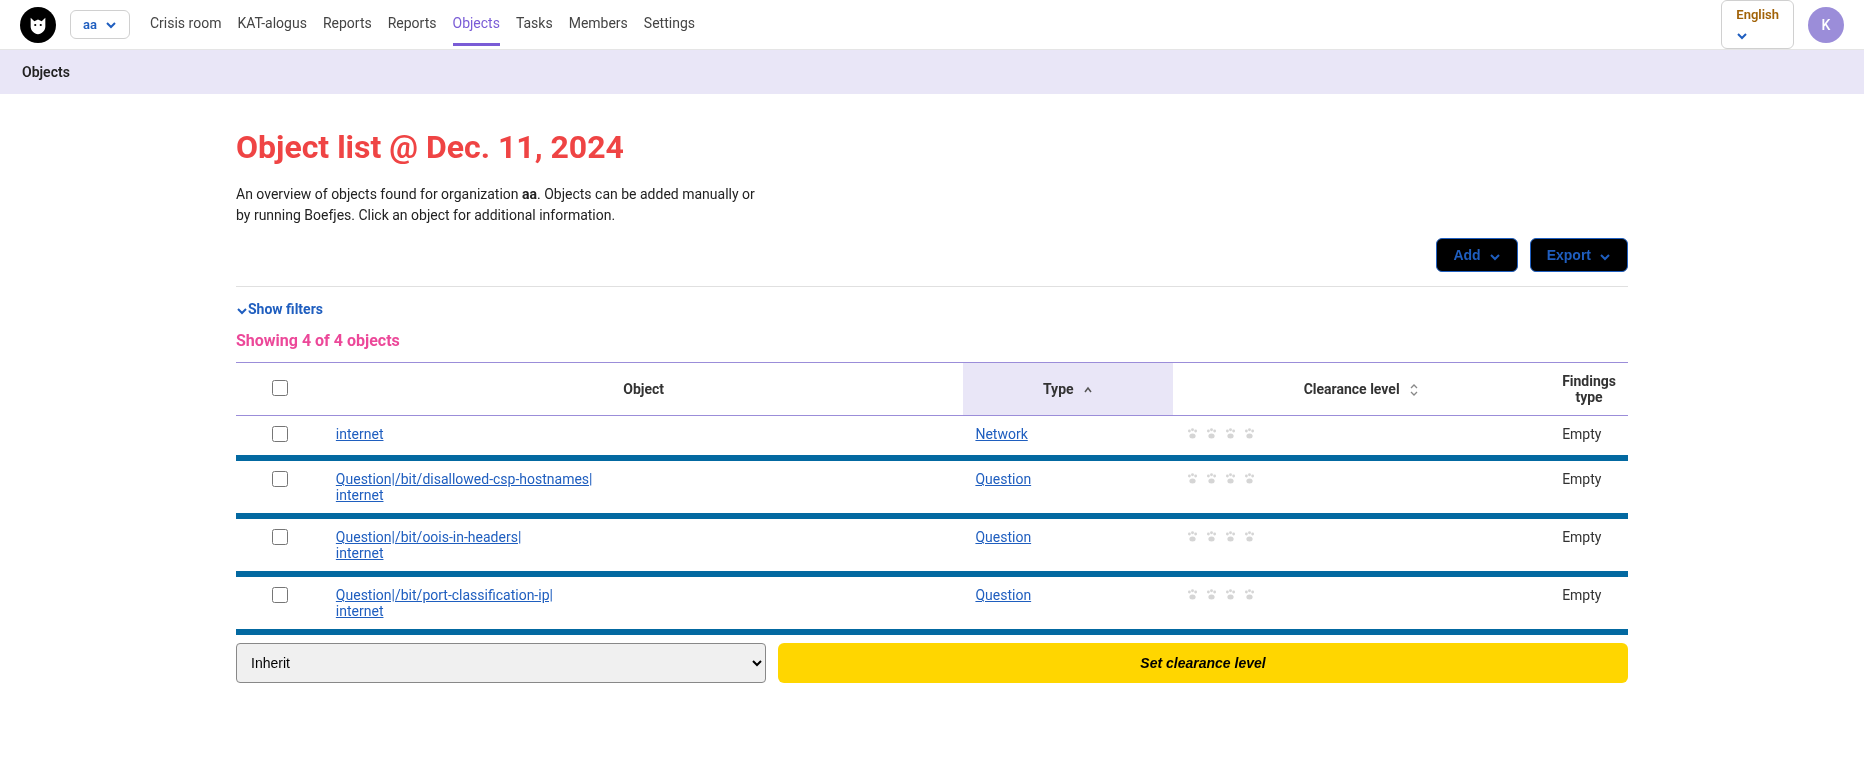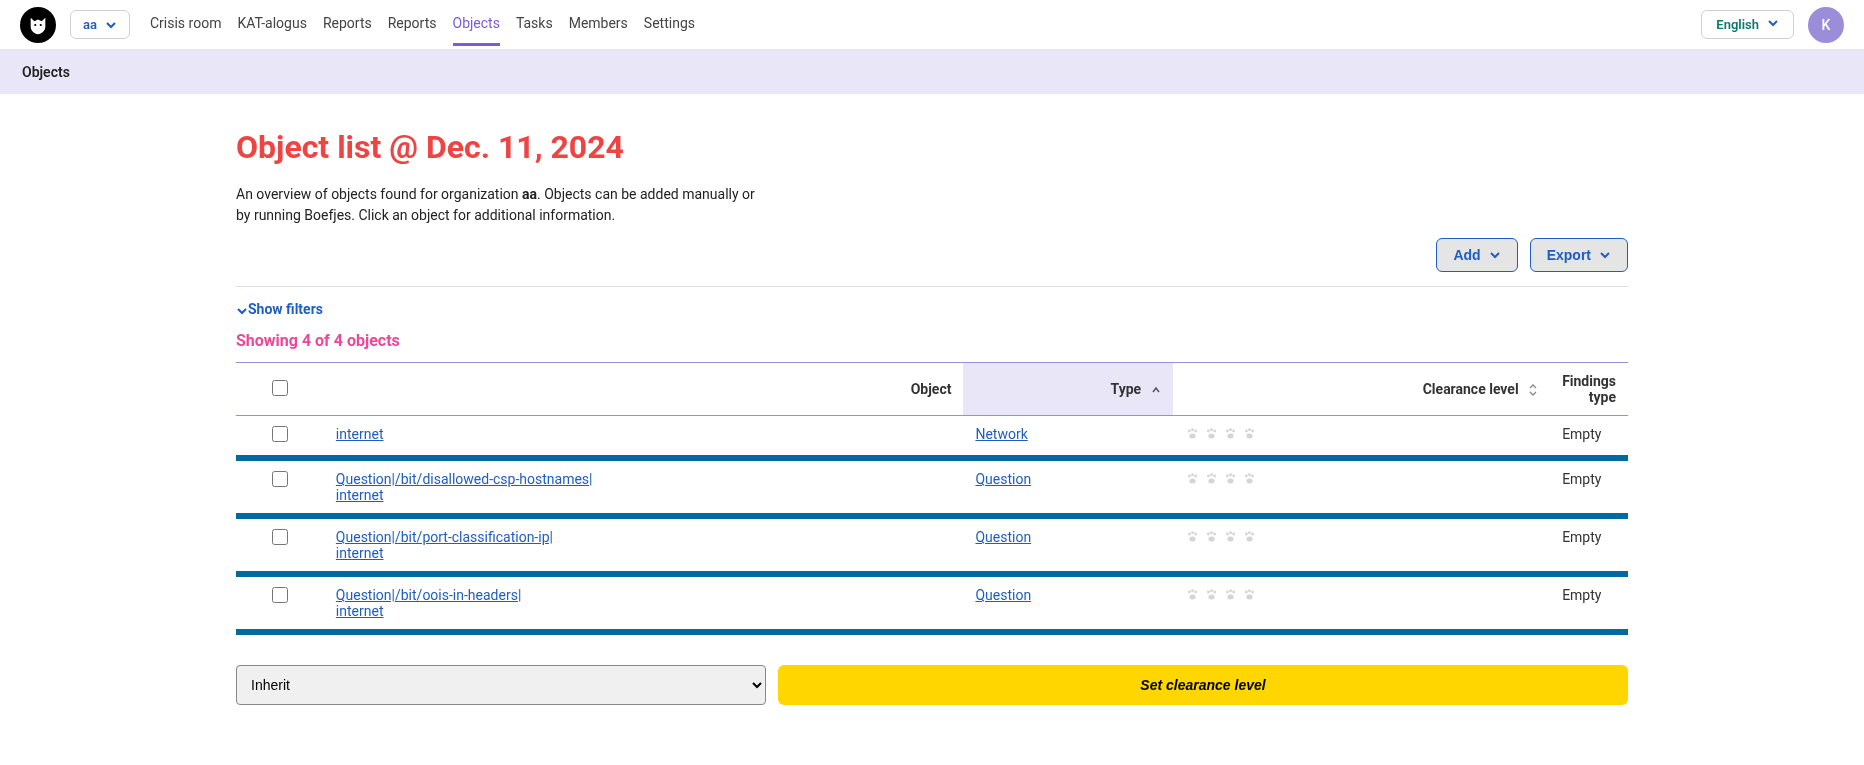--- a/index.html
+++ b/index.html
@@ -56,25 +56,26 @@
   border-bottom: 3px solid #7a5cd6;
 }
 .spacer { flex: 1; }
 .lang-select {
   border: 1px solid #d0d0d0;
   border-radius: 6px;
   padding: 6px 14px;
   display: flex;
   align-items: flex-start;
   gap: 8px;
-  color: #0f766e;
+  color: #a16207;
   font-weight: 600;
   font-size: 13px;
   margin-right: 14px;
   cursor: pointer;
+  flex-direction: column;
 }
 .avatar {
   width: 36px;
   height: 36px;
   border-radius: 50%;
   background: #9b8dd9;
   color: #fff;
   display: flex;
   align-items: center;
   justify-content: center;
@@ -108,27 +109,27 @@
 .subtitle strong { font-weight: 700; }
 .actions {
   display: flex;
   justify-content: flex-end;
   gap: 12px;
   margin-top: 12px;
 }
 .btn-outline {
   border: 1px solid #1f5ebf;
   color: #1f5ebf;
-  background: #e5e5e5;
+  background: #000000;
   border-radius: 6px;
   padding: 8px 16px;
   font-size: 14px;
   font-weight: 600;
   display: inline-flex;
-  align-items: center;
+  align-items: flex-end;
   gap: 8px;
   cursor: pointer;
 }
 hr.sep {
   border: none;
   border-top: 1px solid #e0e0e0;
   margin-top: 14px;
 }
 .filter-toggle {
   display: flex;
@@ -145,21 +146,21 @@
   font-weight: 700;
   color: #ec4899;
   margin-bottom: 12px;
 }
 table {
   width: 100%;
   border-collapse: collapse;
   border-top: 1px solid #9b8dd9;
 }
 thead th {
-  text-align: right;
+  text-align: center;
   font-weight: 700;
   font-size: 14px;
   padding: 10px 12px;
   border-bottom: 1px solid #9b8dd9;
   background: #fff;
 }
 thead th.sorted {
   background: #e9e6f7;
 }
 tbody td {
@@ -184,21 +185,21 @@
   gap: 4px;
 }
 .paw {
   width: 15px;
   height: 15px;
   opacity: 0.35;
 }
 .bottom-actions {
   display: flex;
   gap: 12px;
-  margin-top: 30px;
+  margin-top: 8px;
 }
 .select-inherit {
   flex: 0 0 530px;
   padding: 8px 10px;
   border: 1px solid #888;
   border-radius: 4px;
   background: #f0f0f0;
   font-size: 14px;
 }
 .btn-yellow {
@@ -394,21 +395,21 @@
                 <circle cx="12" cy="6" r="2.3" fill="#888"></circle>
                 <circle cx="17" cy="8" r="2.3" fill="#888"></circle>
                 <ellipse cx="12" cy="16" rx="5" ry="4" fill="#888"></ellipse>
               </svg>
             </div>
           </td>
           <td>Empty</td>
         </tr>
         <tr>
           <td class="checkbox-cell"><input type="checkbox" style=""></td>
-          <td><a class="link">Question|/bit/port-classification-ip|<br>internet</a></td>
+          <td><a class="link">Question|/bit/oois-in-headers|<br>internet</a></td>
           <td><a class="link">Question</a></td>
           <td>
             <div class="paws">
               <svg class="paw" viewBox="0 0 24 24">
                 <circle cx="7" cy="8" r="2.3" fill="#888"></circle>
                 <circle cx="12" cy="6" r="2.3" fill="#888"></circle>
                 <circle cx="17" cy="8" r="2.3" fill="#888"></circle>
                 <ellipse cx="12" cy="16" rx="5" ry="4" fill="#888"></ellipse>
               </svg>
               <svg class="paw" viewBox="0 0 24 24">
@@ -428,21 +429,21 @@
                 <circle cx="12" cy="6" r="2.3" fill="#888"></circle>
                 <circle cx="17" cy="8" r="2.3" fill="#888"></circle>
                 <ellipse cx="12" cy="16" rx="5" ry="4" fill="#888"></ellipse>
               </svg>
             </div>
           </td>
           <td>Empty</td>
         </tr>
         <tr>
           <td class="checkbox-cell"><input type="checkbox" style=""></td>
-          <td><a class="link">Question|/bit/oois-in-headers|<br>internet</a></td>
+          <td><a class="link">Question|/bit/port-classification-ip|<br>internet</a></td>
           <td><a class="link">Question</a></td>
           <td>
             <div class="paws">
               <svg class="paw" viewBox="0 0 24 24">
                 <circle cx="7" cy="8" r="2.3" fill="#888"></circle>
                 <circle cx="12" cy="6" r="2.3" fill="#888"></circle>
                 <circle cx="17" cy="8" r="2.3" fill="#888"></circle>
                 <ellipse cx="12" cy="16" rx="5" ry="4" fill="#888"></ellipse>
               </svg>
               <svg class="paw" viewBox="0 0 24 24">

